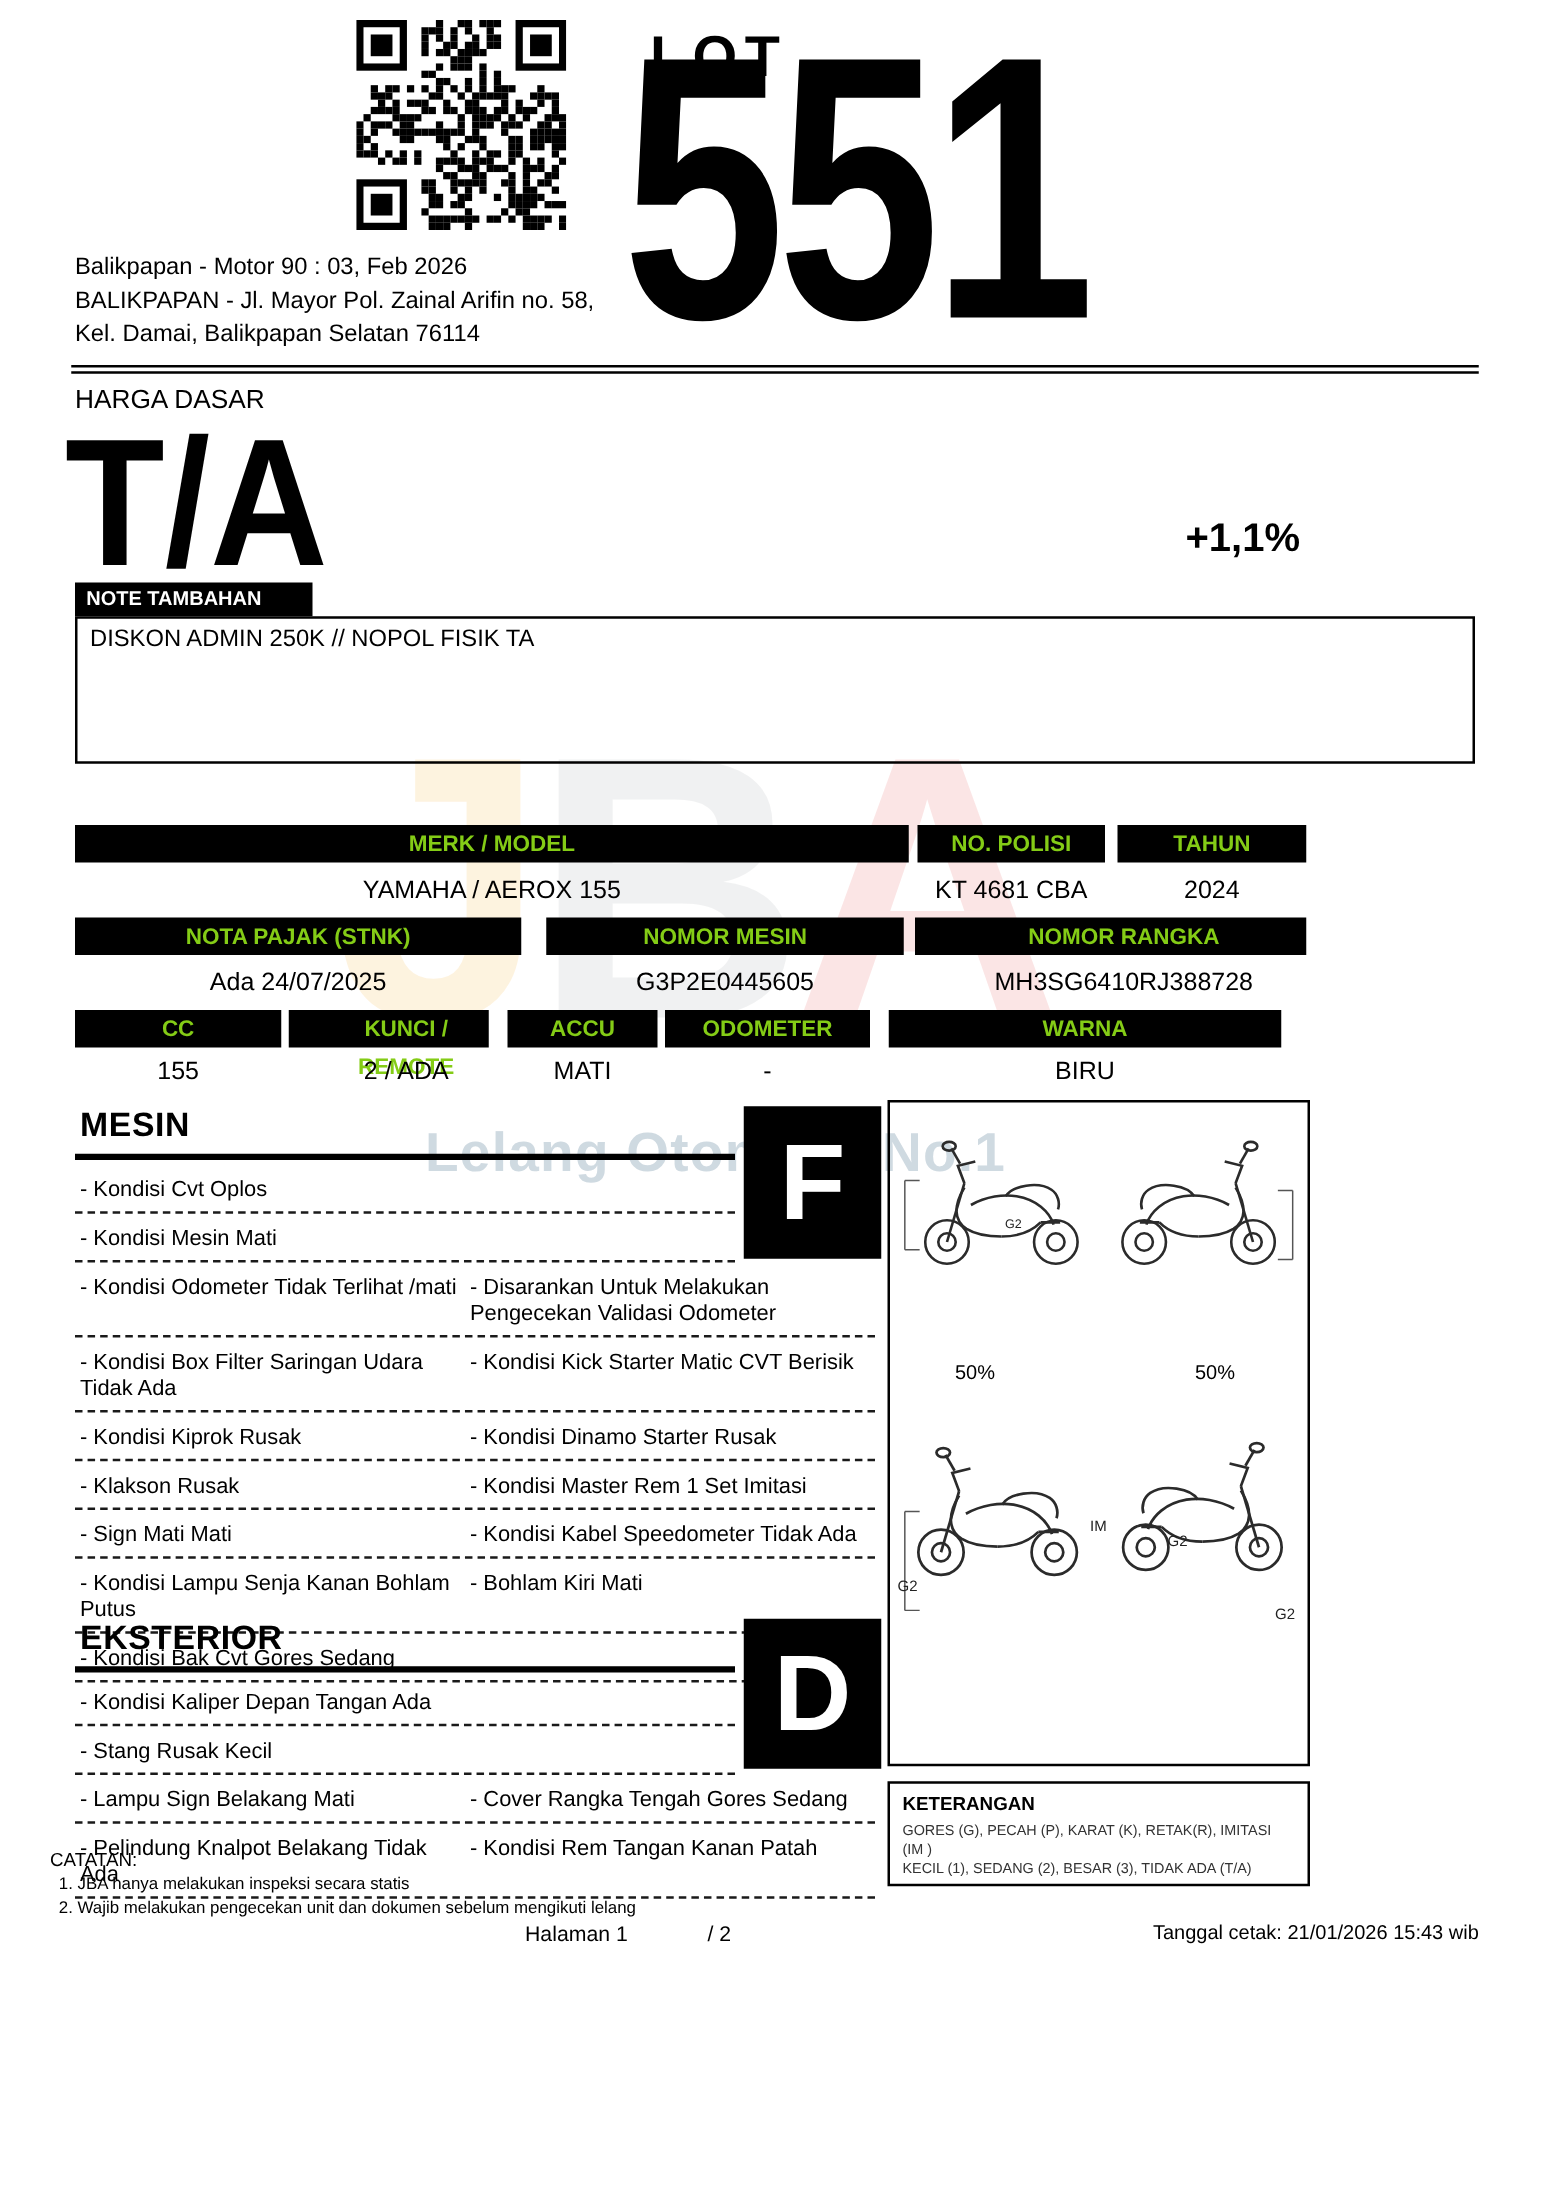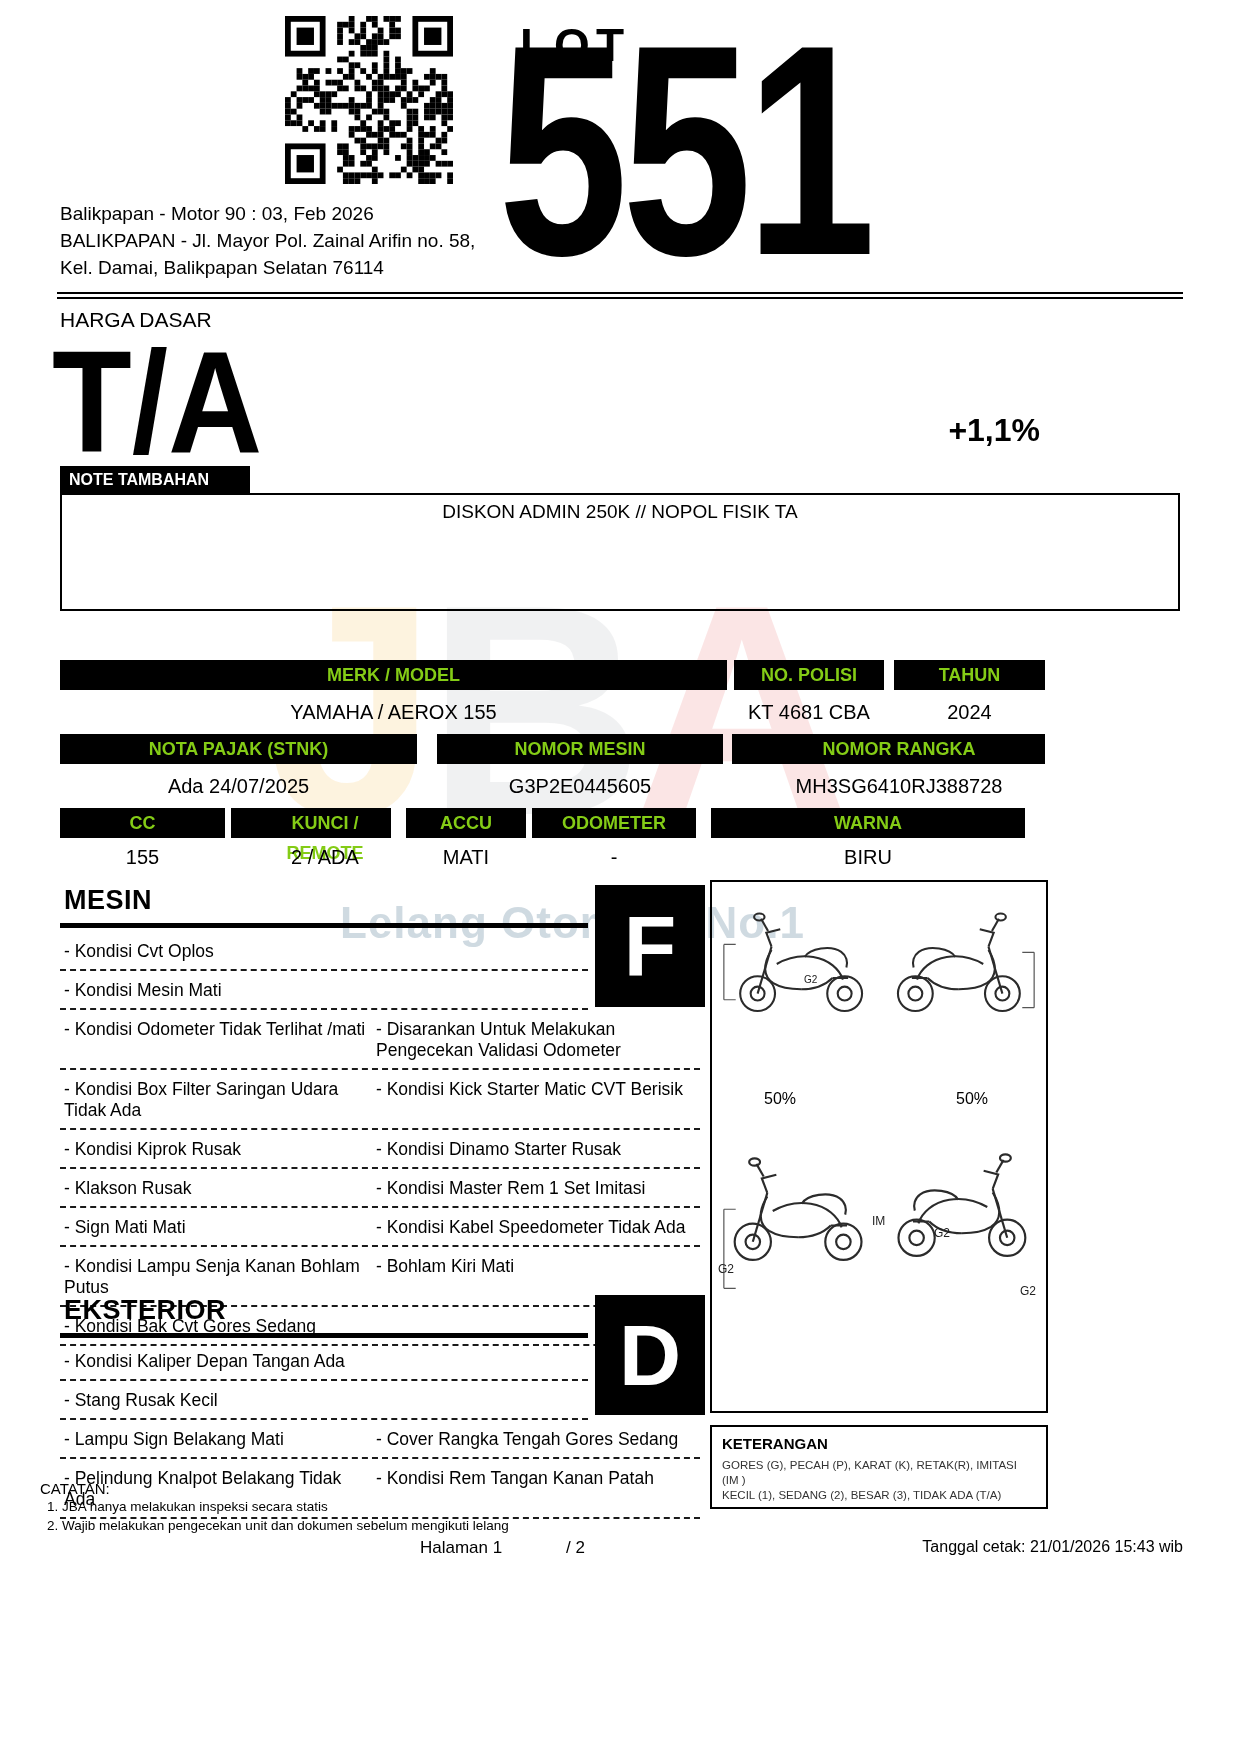--- a/index.html
+++ b/index.html
@@ -22,21 +22,21 @@
   .lot-number { left:498px; top:8px; font-size:300px; font-weight:bold; line-height:0.95; letter-spacing:-8px; transform:scaleX(0.78); transform-origin:left top; }
   .addr { left:60px; top:200px; font-size:19px; line-height:27px; }
 
   .rule { left:57px; top:292px; width:1126px; height:7px; border-top:2px solid #000; border-bottom:2px solid #000; }
 
   .harga-label { left:60px; top:308px; font-size:21px; font-weight:500; }
   .base-price { left:52px; top:330px; font-size:145px; font-weight:bold; transform:scaleX(0.9); transform-origin:left top; line-height:1; }
   .increment { left:850px; top:412px; width:190px; text-align:right; font-size:32px; font-weight:bold; }
 
   .note-bar { left:60px; top:466px; width:190px; height:27px; background:#000; color:#fff; font-size:16px; font-weight:bold; line-height:27px; padding-left:9px; }
-  .note-box { left:60px; top:493px; width:1120px; height:118px; border:2px solid #000; padding:6px 24px; font-size:19px;text-align:center; }
+  .note-box { left:60px; top:493px; width:1120px; height:118px; border:2px solid #000; padding:6px 10px; font-size:19px; }
 
   
   .spec { left:60px; top:660px; width:985px; }
   .trow { display:flex; }
   .hcell { background:#000; color:#84cc16; font-size:18px; font-weight:bold; text-align:center; height:30px; line-height:30px; }
   .vcell { font-size:20px; text-align:center; height:44px; line-height:44px; }
   .vrow-last .vcell { height:40px; line-height:38px; }
   .w-merk{width:667px;margin-right:7px;} .w-nopol{width:150px;margin-right:10px;} .w-tahun{width:151px;}
   .w-stnk{width:362px;margin-right:20px;} .w-nomes{width:290px;margin-right:9px;} .w-norangka{width:317px;padding-left:21px;}
   .w-cc{width:165px;margin-right:6px;} .w-kunci{width:160px;margin-right:15px;padding-left:28px;} .w-accu{width:120px;margin-right:6px;} .w-odo{width:164px;margin-right:15px;} .w-warna{width:314px;}

